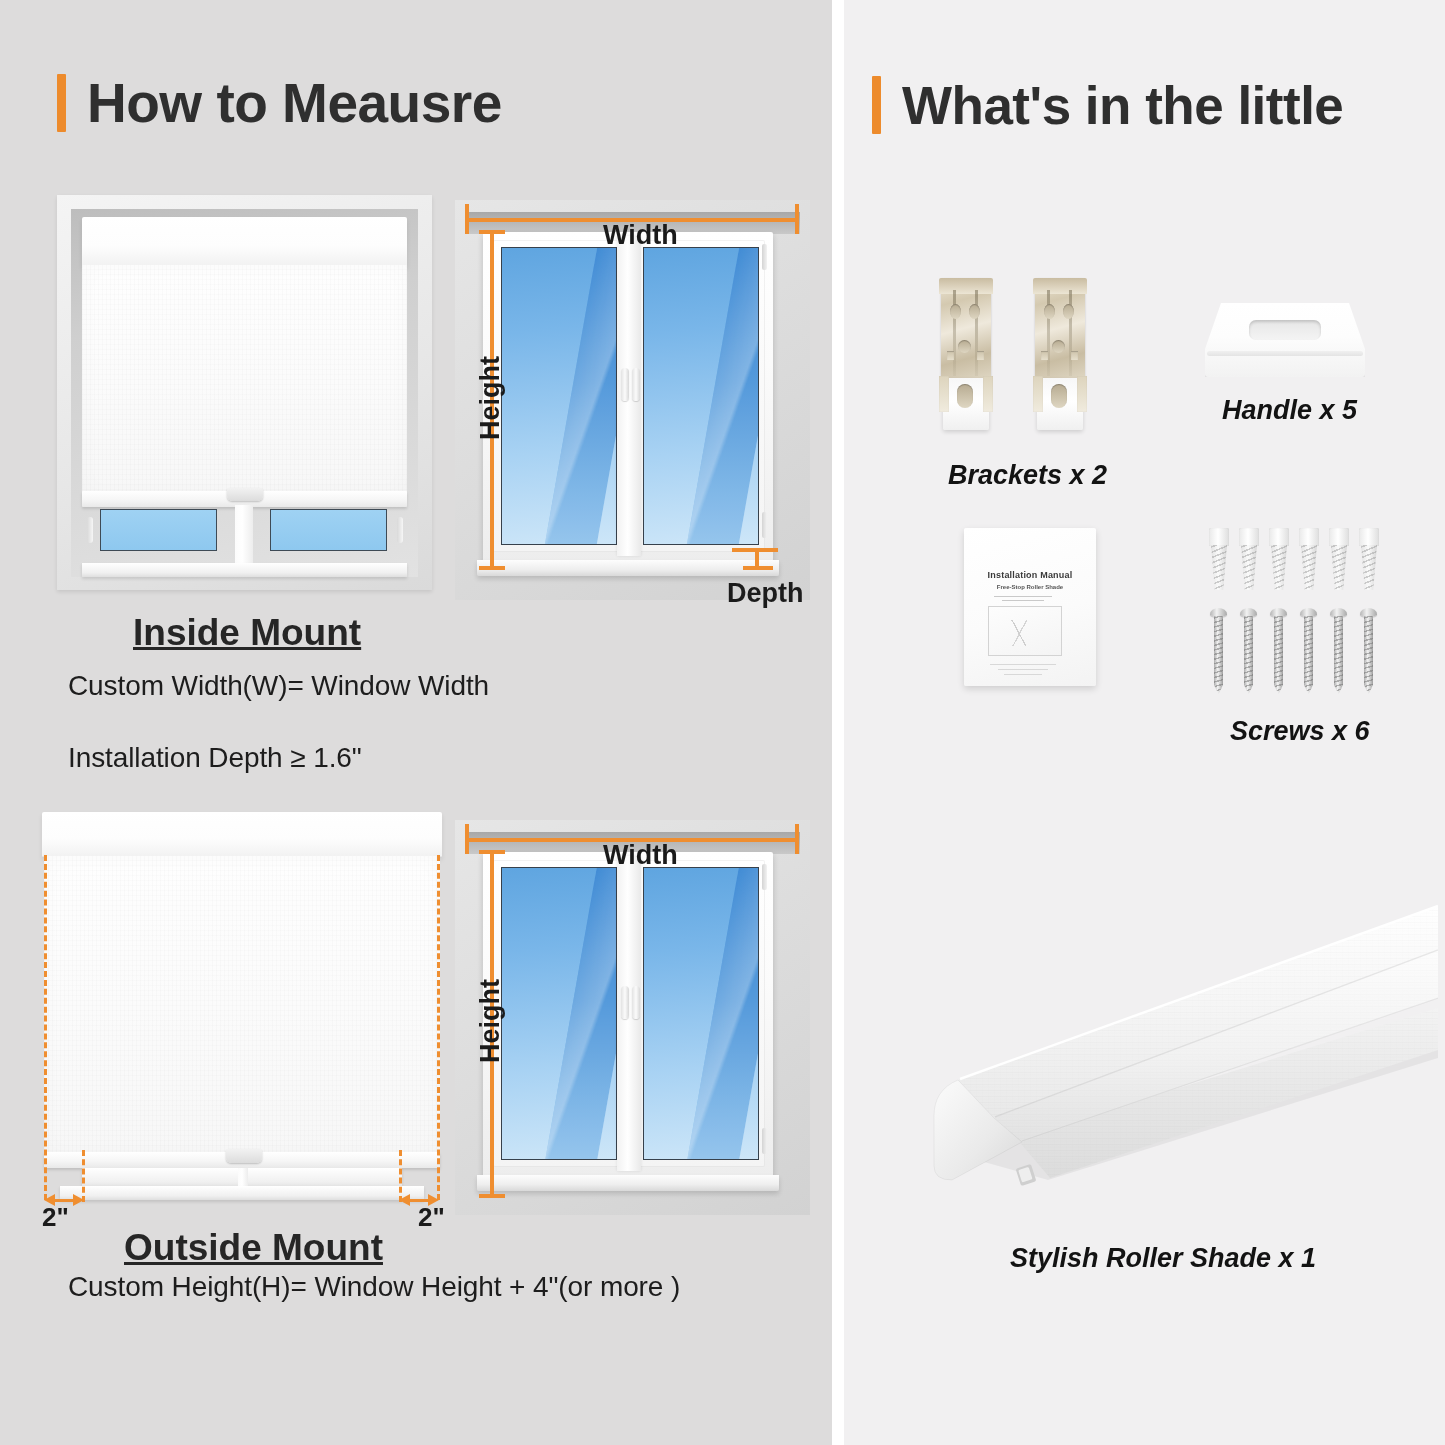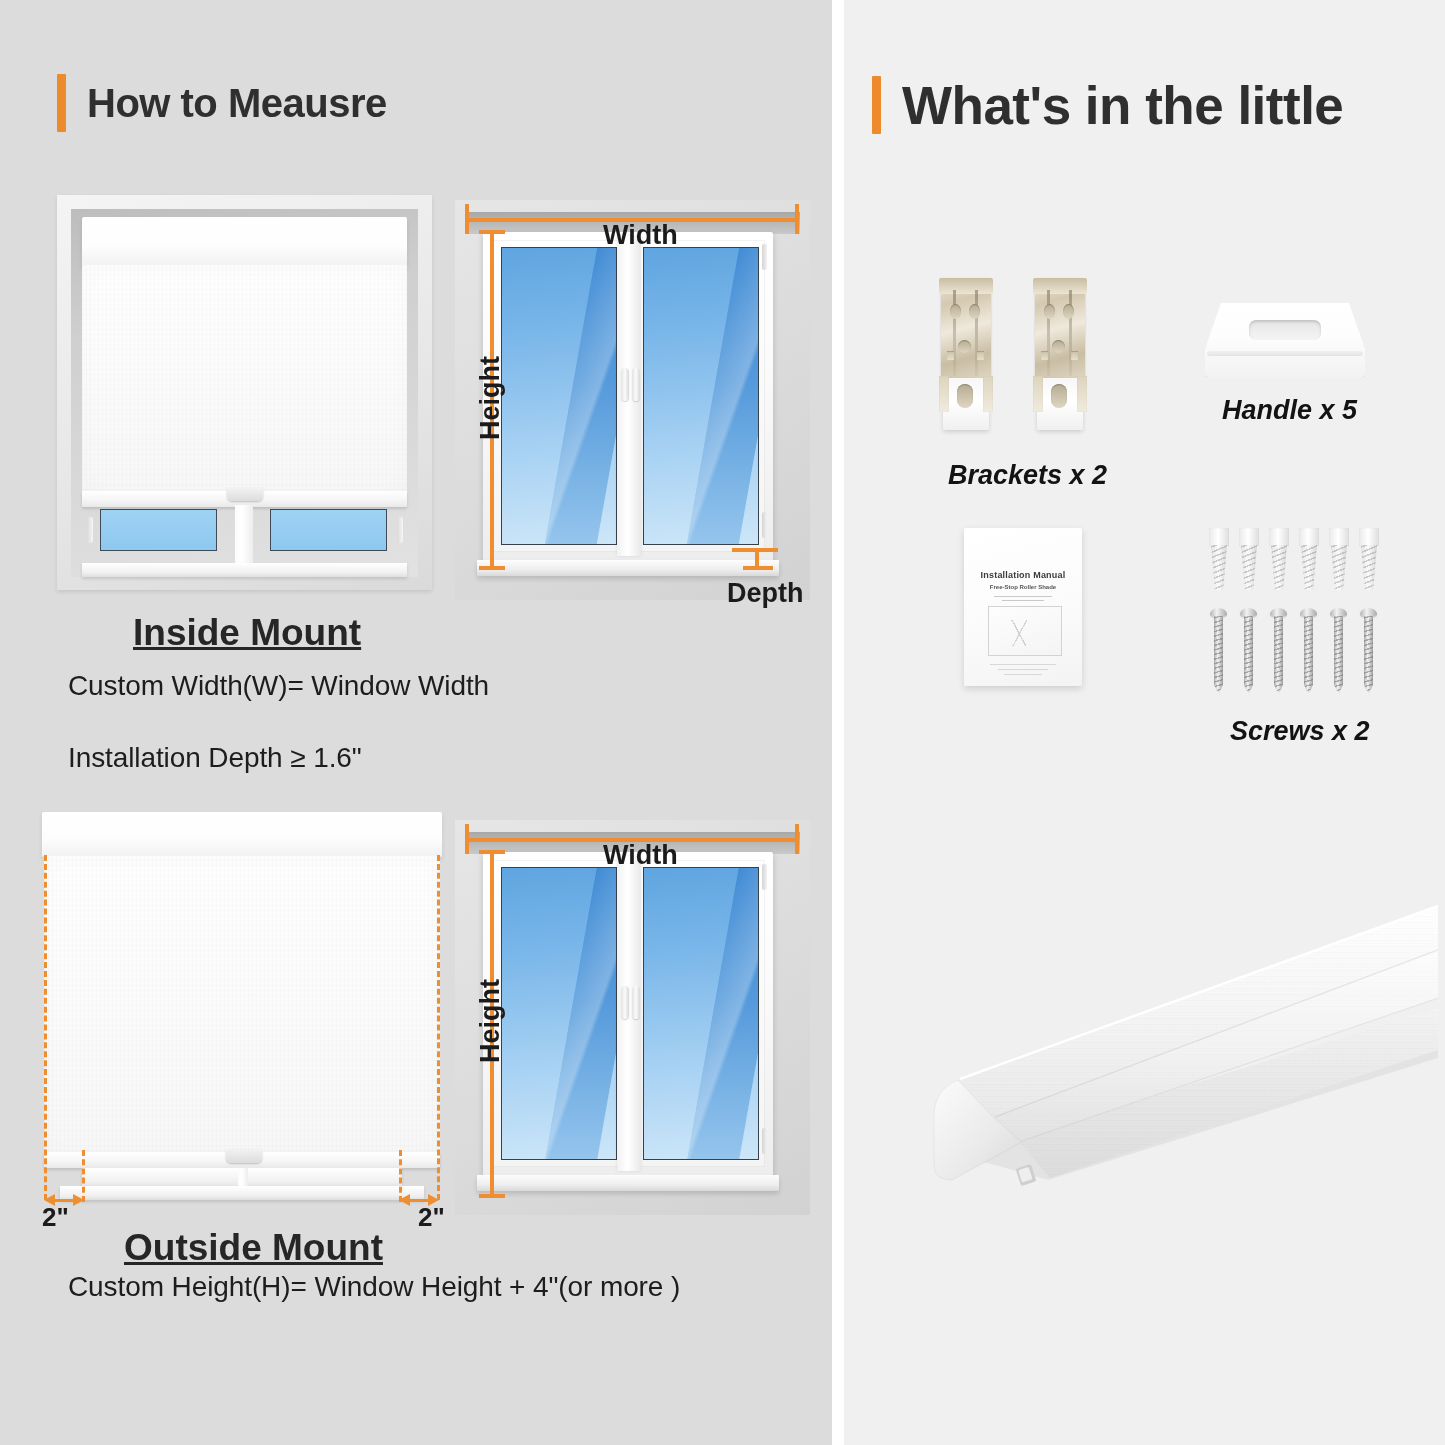--- a/index.html
+++ b/index.html
@@ -25,21 +25,21 @@
     background:#f1f0f1;
   }
 
   
   .heading{position:absolute;display:flex;align-items:center;}
   .heading .bar{
     width:9px;height:58px;background:#ed8b2c;margin-right:21px;border-radius:1px;
     flex:0 0 auto;
   }
   .heading .htext{
-    font-size:40px;font-weight:bold;color:#2f2f2f;letter-spacing:-0.5px;
+    font-size:55px;font-weight:bold;color:#2f2f2f;letter-spacing:-0.5px;
     white-space:nowrap;line-height:1;
   }
   #h-left{left:57px;top:74px;}
   #h-right{left:872px;top:76px;}
   #h-right .htext{font-size:53px;}
 
   
   .section-title{
     position:absolute;font-size:37px;font-weight:bold;color:#262626;
     white-space:nowrap;
@@ -255,21 +255,21 @@
     box-shadow:inset 0 2px 3px rgba(0,0,0,.16);
   }
   .handle-lip{
     position:absolute;left:2px;top:48px;width:156px;height:5px;
     background:linear-gradient(180deg,#f0f0f0,#e4e4e4);
     border-radius:3px;
   }
 
   
   .manual{
-    position:absolute;width:118px;height:158px;
+    position:absolute;width:132px;height:158px;
     background:linear-gradient(165deg,#ffffff 0%,#fbfbfb 55%,#f3f3f3 100%);
     box-shadow:0 3px 7px rgba(0,0,0,.14);
     border-radius:2px;
     overflow:hidden;
   }
   .manual .m-title{
     position:absolute;left:0;right:0;top:42px;text-align:center;
     font-size:9px;font-weight:bold;color:#3a3a3a;letter-spacing:.2px;
     filter:blur(.35px);
   }
@@ -570,21 +570,21 @@
       </div>
     <div class="screw" style="left:122px;top:80px;">
         <div class="s-head"></div>
         <div class="s-shaft"></div>
       </div>
     <div class="screw" style="left:152px;top:80px;">
         <div class="s-head"></div>
         <div class="s-shaft"></div>
       </div>
   </div>
-  <div class="pkg-label" style="left:1230px;top:716px;">Screws  x 2</div>
+  <div class="pkg-label" style="left:1230px;top:716px;">Screws  x 6</div>
 
   <div class="roller-wrap">
     <svg width="540" height="340" viewBox="0 0 540 340" xmlns="http://www.w3.org/2000/svg">
       <defs>
         <linearGradient id="topFace" x1="0" y1="0" x2="0" y2="1">
           <stop offset="0%" stop-color="#ffffff"></stop>
           <stop offset="45%" stop-color="#f6f6f6"></stop>
           <stop offset="100%" stop-color="#e9e9e9"></stop>
         </linearGradient>
         <linearGradient id="frontFace" x1="0" y1="0" x2="0" y2="1">
@@ -625,14 +625,15 @@
 
       <path d="M62 199 L540 26" stroke="rgba(255,255,255,0.95)" stroke-width="2.5" fill="none"></path>
 
       <path d="M97 237 L540 70" stroke="rgba(0,0,0,0.07)" stroke-width="1.4" fill="none"></path>
       <path d="M124 261 L540 118" stroke="rgba(0,0,0,0.06)" stroke-width="1.2" fill="none"></path>
 
       <rect x="120" y="286" width="16" height="18" rx="2" fill="#cfcfcf" transform="rotate(-18 128 295)"></rect>
       <rect x="122" y="288" width="11" height="13" rx="1.5" fill="#eeeeee" transform="rotate(-18 128 295)"></rect>
     </svg>
   </div>
+  <div class="pkg-label" style="left:1010px;top:1243px;">Stylish Roller Shade x 1</div>
 
 </div>
 
 </body></html>

